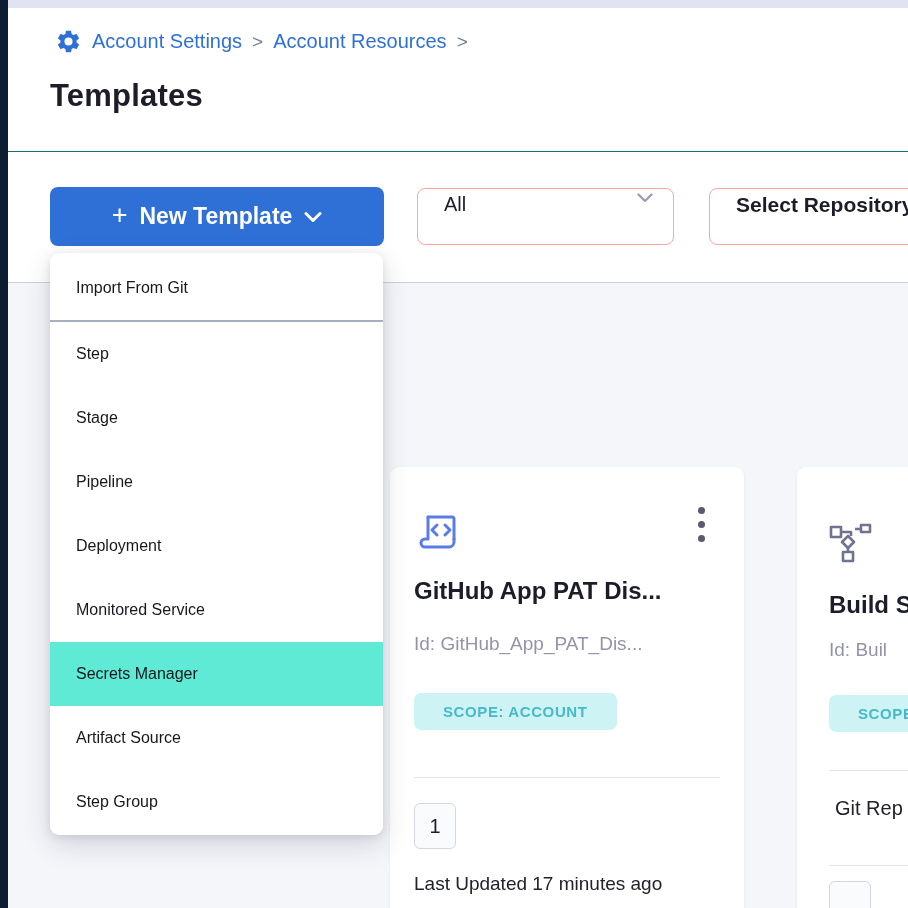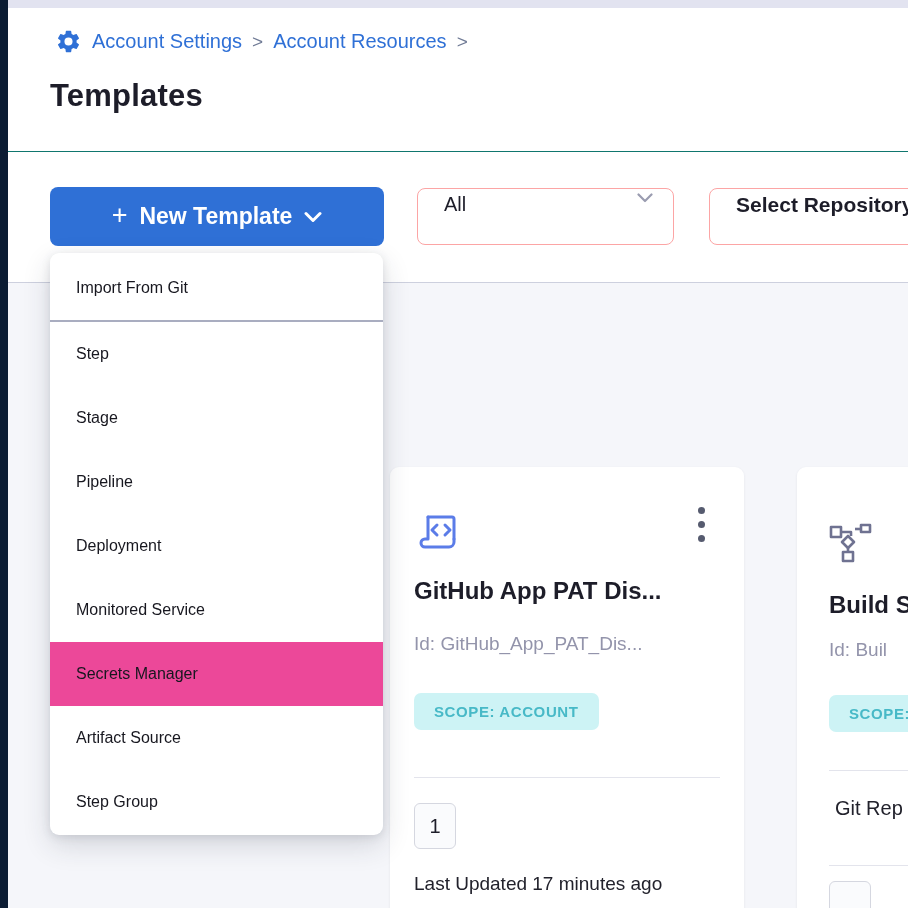--- a/index.html
+++ b/index.html
@@ -31,35 +31,35 @@
   .select-repo{left:701px;width:300px;}
   .select-repo .val{font-size:21px;color:#1d1d29;font-weight:700;white-space:nowrap;}
 
   
   .content-bg{position:absolute;left:8px;top:283px;width:900px;height:625px;background:#f5f6fa;}
 
   
   .menu{position:absolute;left:50px;top:253px;width:333px;height:582px;background:#fff;border-radius:9px;z-index:30;
     box-shadow:0 10px 28px rgba(40,41,61,.16),0 2px 8px rgba(96,97,112,.16);padding-top:3px;box-sizing:border-box;}
   .menu-item{height:64px;display:flex;align-items:center;padding-left:26px;font-size:16px;color:#17171f;cursor:pointer;}
-  .menu-item.highlight{background:#ec4899;}
+  .menu-item.highlight{background:#5eead4;}
   .menu-divider{border:none;border-top:2px solid #a9adc0;margin:0;}
 
   
   .card{position:absolute;top:467px;width:354px;height:461px;background:#fff;border-radius:9px;
     box-shadow:0 1px 3px rgba(40,41,61,.08);}
   .card-1{left:390px;}
   .card-2{left:797px;}
   .tpl-icon{position:absolute;}
   .kebab{position:absolute;left:296px;top:40px;width:30px;height:46px;display:flex;flex-direction:column;align-items:center;gap:7px;cursor:pointer;}
   .kebab i{width:7px;height:7px;border-radius:50%;background:#565b6f;}
   .card-title{position:absolute;font-size:24px;font-weight:700;color:#1d1d29;white-space:nowrap;}
   .card-id{position:absolute;font-size:19px;color:#9394ab;white-space:nowrap;}
   .scope-badge{position:absolute;background:#cdf3f5;color:#47b9c7;font-size:15px;font-weight:700;letter-spacing:.6px;
-    padding:10px 20px;border-radius:7px;white-space:nowrap;}
+    padding:10px 29px;border-radius:7px;white-space:nowrap;}
   .card-hr{position:absolute;left:24px;right:24px;border:none;border-top:1px solid #e3e4ec;}
   .ver-chip{position:absolute;width:40px;height:44px;background:#fafbfd;border:1px solid #d5d7e0;border-radius:6px;
     display:flex;align-items:center;justify-content:center;font-size:20px;color:#1d1d29;cursor:pointer;}
   .last-updated{position:absolute;font-size:19px;color:#22222c;white-space:nowrap;}
   .git-line{position:absolute;font-size:20px;color:#22222c;white-space:nowrap;}
 </style>
 </head>
 <body>
 
 <div id="page">

